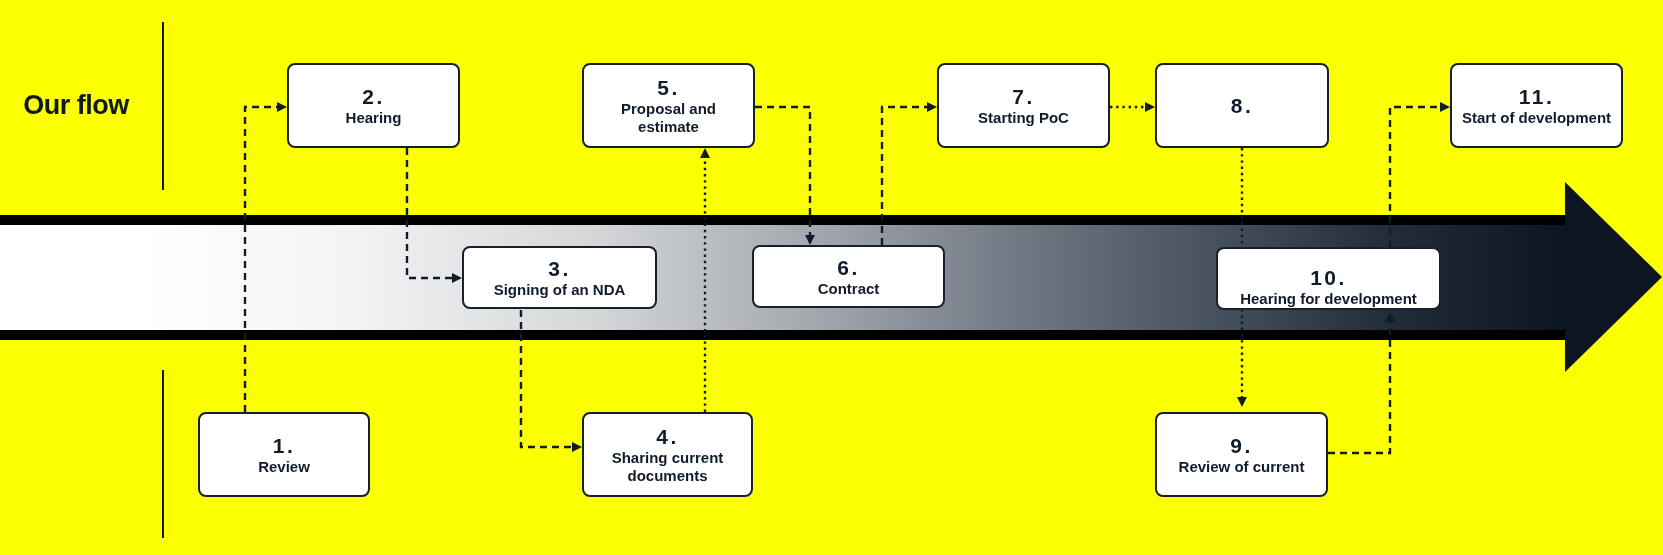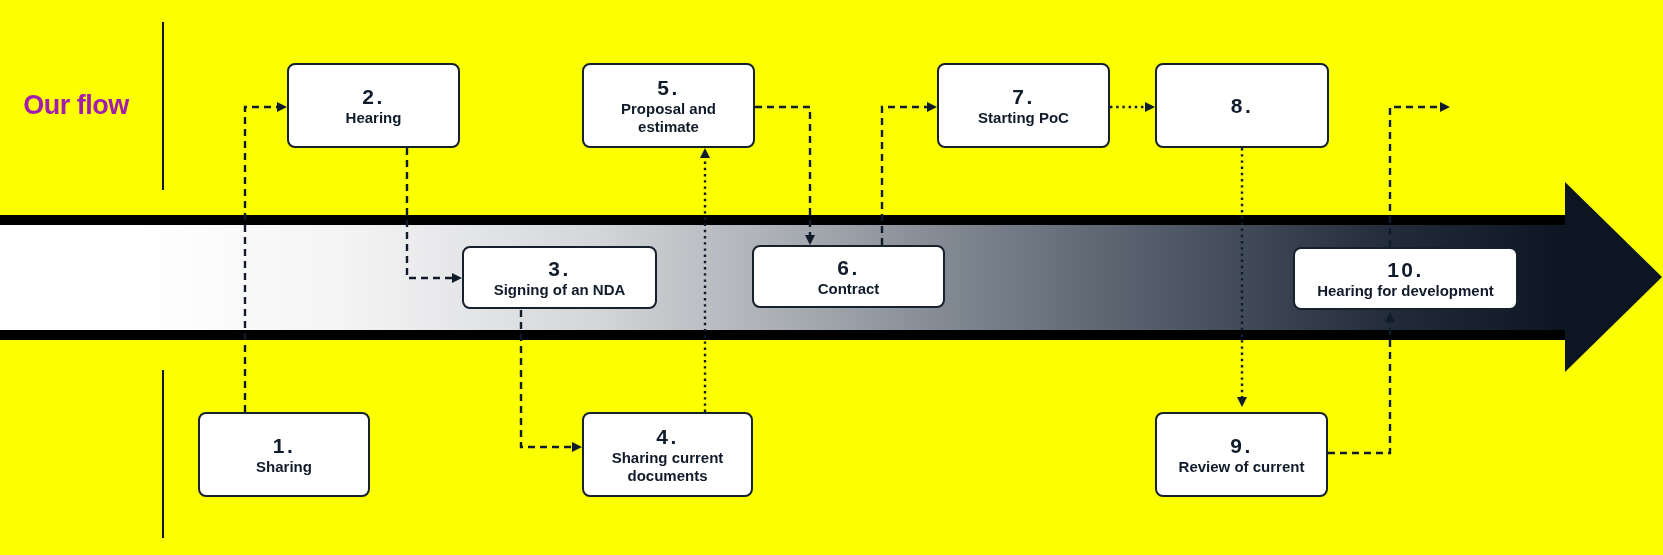--- a/index.html
+++ b/index.html
@@ -30,21 +30,21 @@
     position: absolute; left: 1565px; top: 182px;
     width: 0; height: 0;
     border-top: 95px solid transparent;
     border-bottom: 95px solid transparent;
     border-left: 97px solid #0c1522;
   }
 
   
   .lane-label {
     position: absolute;
-    color: #a21caf;
+    color: #0f172a;
     font-weight: bold;
     font-size: 27px;
     line-height: 30px;
     text-align: center;
     letter-spacing: -0.5px;
   }
   .lane-label.ours { left: 0; top: 90px; width: 152px; }
   .lane-label.customer { left: 6px; top: 418px; width: 150px; }
   .separator {
     position: absolute; left: 162px; width: 2px;
@@ -94,21 +94,21 @@
   }
   .b1  { left: 198px;  top: 412px; width: 172px; height: 85px; }
   .b2  { left: 287px;  top: 63px;  width: 173px; height: 85px; }
   .b3  { left: 462px;  top: 246px; width: 195px; height: 63px; }
   .b4  { left: 582px;  top: 412px; width: 171px; height: 85px; }
   .b5  { left: 582px;  top: 63px;  width: 173px; height: 85px; }
   .b6  { left: 752px;  top: 245px; width: 193px; height: 63px; }
   .b7  { left: 937px;  top: 63px;  width: 173px; height: 85px; }
   .b8  { left: 1155px; top: 63px;  width: 174px; height: 85px; }
   .b9  { left: 1155px; top: 412px; width: 173px; height: 85px; }
-  .b10 { left: 1293px; top: 247px; width: 225px; height: 63px; }
+  .b10 { left: 1216px; top: 247px; width: 225px; height: 63px; justify-content: flex-end; }
   .b11 { left: 1450px; top: 63px;  width: 173px; height: 85px; }
 </style>
 </head>
 <body>
 
 <div class="stage">
 
   <div class="stripe-top"></div>
   <div class="grad-band"></div>
   <div class="stripe-bottom"></div>
@@ -146,21 +146,21 @@
 
     <path class="link dashed" d="M1328,453 H1390 V317"></path>
     <path class="head" d="M1390,312 l-5,10 h10 z"></path>
 
     <path class="link dashed" d="M1390,247 V107 H1446"></path>
     <path class="head" d="M1450,107 l-10,-5 v10 z"></path>
   </svg>
 
   <div class="flow-box b1">
     <span class="num">1.</span>
-    <span class="lbl">Sharing</span>
+    <span class="lbl">Review</span>
   </div>
   <div class="flow-box b2">
     <span class="num">2.</span>
     <span class="lbl">Hearing</span>
   </div>
   <div class="flow-box b3">
     <span class="num">3.</span>
     <span class="lbl">Signing of an NDA</span>
   </div>
   <div class="flow-box b4">
@@ -185,14 +185,18 @@
     <span class="num">8.</span>
   </div>
   <div class="flow-box b9">
     <span class="num">9.</span>
     <span class="lbl">Review of current</span>
   </div>
   <div class="flow-box b10">
     <span class="num">10.</span>
     <span class="lbl">Hearing for development</span>
   </div>
+  <div class="flow-box b11">
+    <span class="num">11.</span>
+    <span class="lbl">Start of development</span>
+  </div>
 
 </div>
 
 </body></html>

